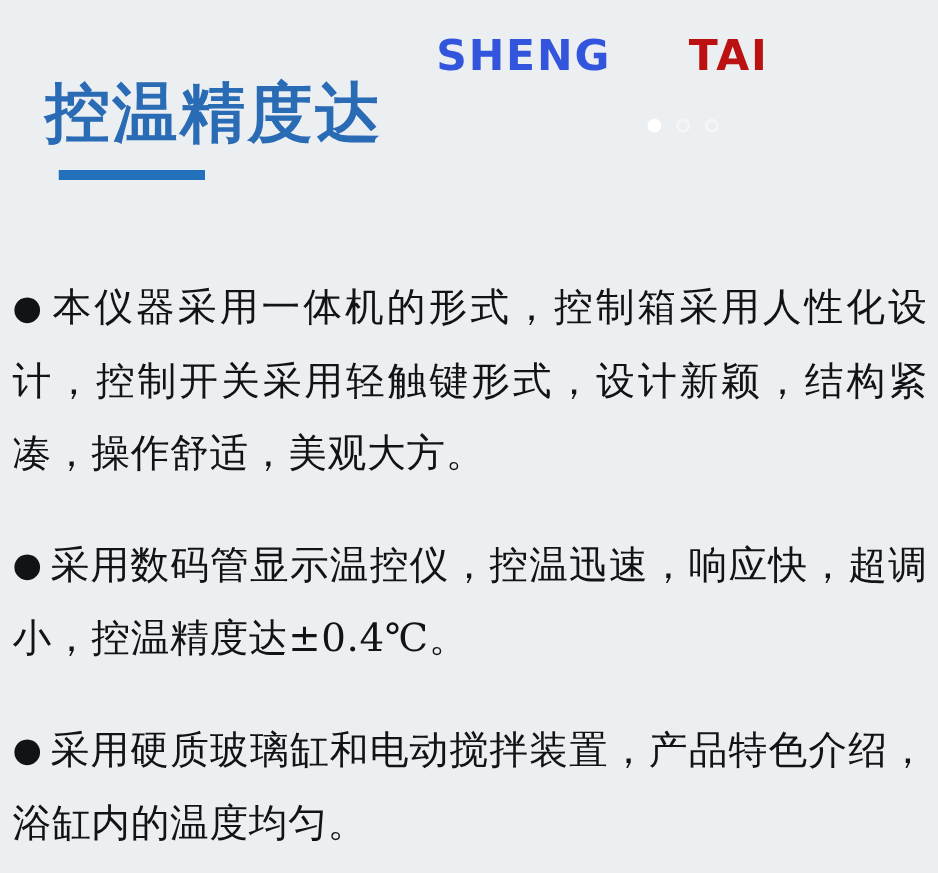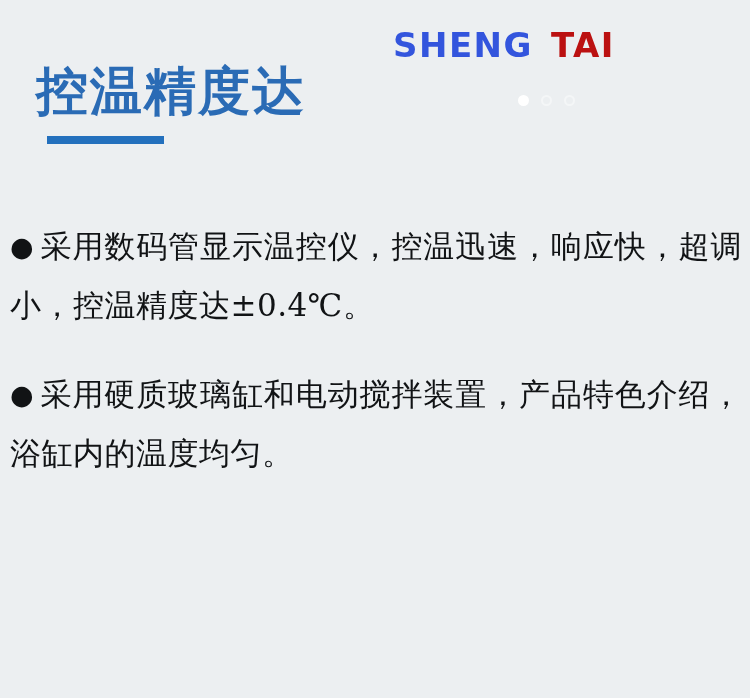--- a/index.html
+++ b/index.html
@@ -32,21 +32,21 @@
     align-items: baseline;
     gap: 18px;
     font-family: "DejaVu Sans", sans-serif;
     font-weight: 800;
     font-size: 34px;
     letter-spacing: 1.5px;
     line-height: 1;
     white-space: nowrap;
   }
   .brand-sheng { color: #3355dd; }
-  .brand-tai   { color: #bb1111; }
+  .brand-tai   { color: #bb1111; margin-left: 44px; }
 
   
   .carousel-dots {
     position: absolute;
     top: 95px;
     right: 44px;
     display: flex;
     align-items: center;
     gap: 12px;
   }
@@ -130,20 +130,23 @@
     <span class="dot inactive"></span>
   </div>
 
   <div class="title-block">
     <h1 class="page-title">控温精度达</h1>
     <div class="title-rule"></div>
   </div>
 
   <div class="content">
 
+    <p class="bullet-item">
+      <span class="bullet-marker">●</span><span class="bullet-text">本仪器采用一体机的形式，控制箱采用人性化设计，控制开关采用轻触键形式，设计新颖，结构紧凑，操作舒适，美观大方。</span>
+    </p>
 
     <p class="bullet-item">
       <span class="bullet-marker">●</span><span class="bullet-text">采用数码管显示温控仪，控温迅速，响应快，超调小，控温精度达±0.4℃。</span>
     </p>
 
     <p class="bullet-item">
       <span class="bullet-marker">●</span><span class="bullet-text">采用硬质玻璃缸和电动搅拌装置，产品特色介绍，浴缸内的温度均匀。</span>
     </p>
 
   </div>

